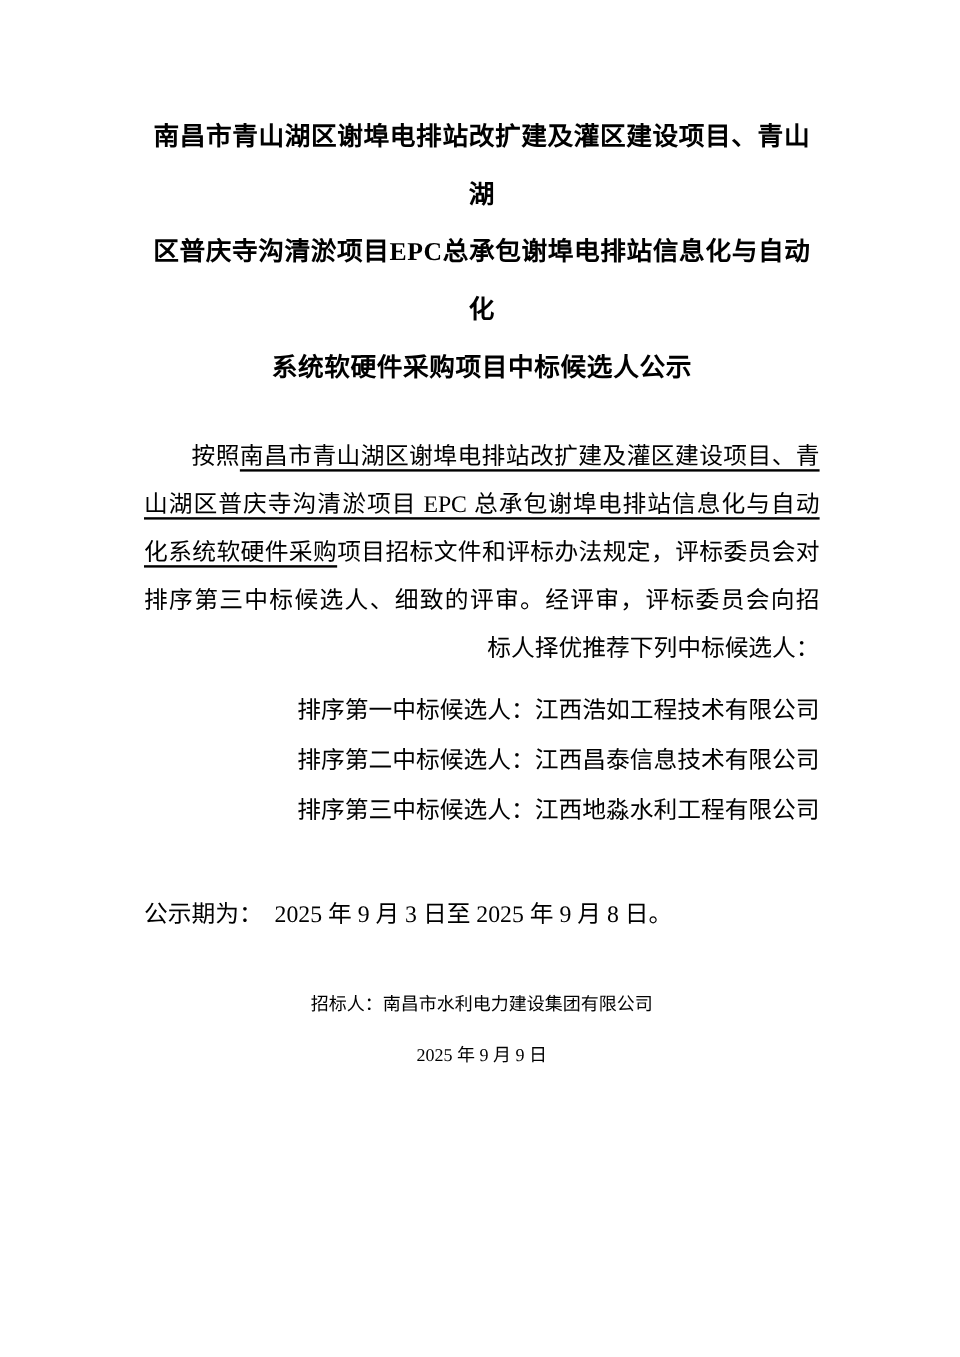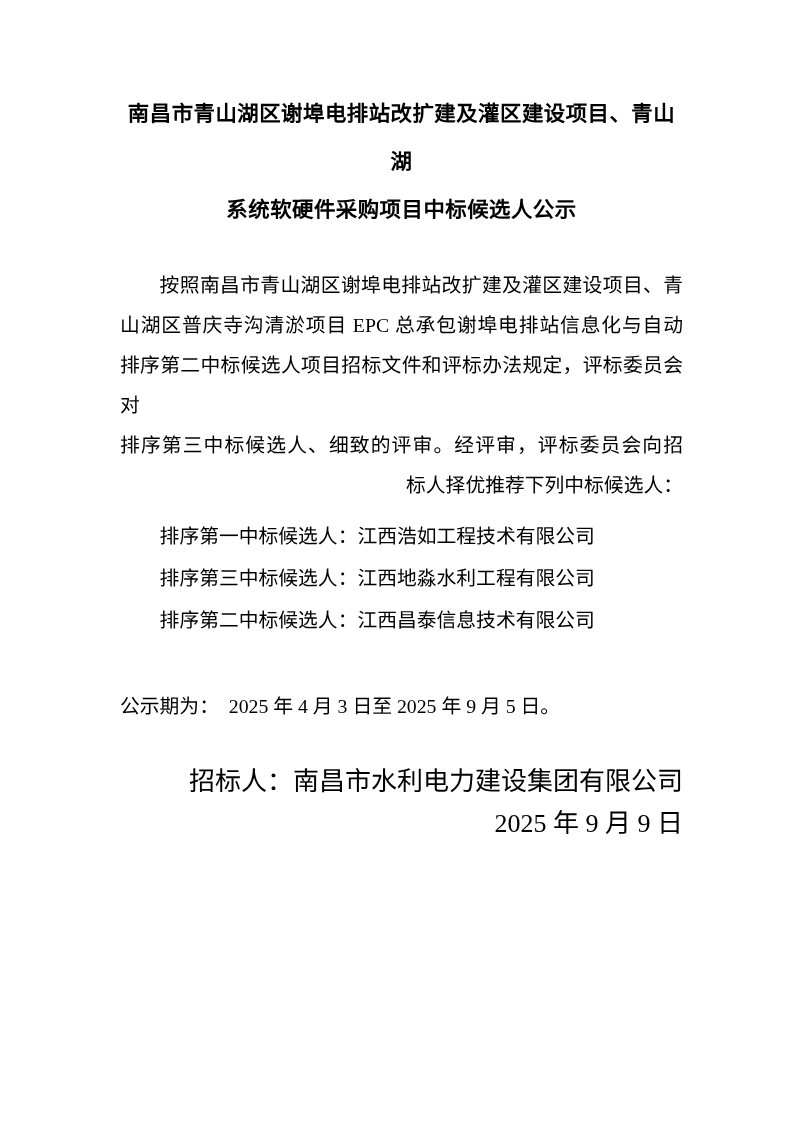--- a/index.html
+++ b/index.html
@@ -36,71 +36,74 @@
     text-align: right;
   }
   .line.justify {
     text-align: justify;
     text-align-last: justify;
   }
   .line.indent {
     text-indent: 2em;
   }
   .u {
+    text-decoration: underline;
     text-decoration-thickness: 1.5px;
     text-underline-offset: 4px;
     text-decoration-skip-ink: none;
   }
   .cands {
     margin-top: 10px;
     font-size: 19.8px;
     line-height: 42px;
+    text-align: right;
   }
   .cand {
     text-indent: 2em;
   }
   .period {
     margin-top: 45px;
     font-size: 19.8px;
     line-height: 40px;
   }
   .signature {
     margin-top: 36px;
-    font-size: 26px;
+    font-size: 15px;
     line-height: 40px;
-    text-align: right;
+    text-align: center;
   }
   .signature .date-line {
     margin-top: 2px;
   }
 </style>
 </head>
 <body>
 
 <div class="page">
 
   <div class="doc-title">
     <div class="title-line">南昌市青山湖区谢埠电排站改扩建及灌区建设项目、青山湖</div>
+    <div class="title-line">区普庆寺沟清淤项目EPC总承包谢埠电排站信息化与自动化</div>
     <div class="title-line">系统软硬件采购项目中标候选人公示</div>
   </div>
 
   <div class="para">
     <div class="line justify indent"><span>按照</span><span class="u">南昌市青山湖区谢埠电排站改扩建及灌区建设项目、青</span></div>
     <div class="line justify"><span class="u">山湖区普庆寺沟清淤项目 EPC 总承包谢埠电排站信息化与自动</span></div>
-    <div class="line justify"><span class="u">排序第二中标候选人</span><span>项目招标文件和评标办法规定，评标委员会对</span></div>
+    <div class="line justify"><span class="u">化系统软硬件采购</span><span>项目招标文件和评标办法规定，评标委员会对</span></div>
     <div class="line justify"><span>排序第三中标候选人、细致的评审。经评审，评标委员会向招</span></div>
     <div class="line"><span>标人择优推荐下列中标候选人：</span></div>
   </div>
 
   <div class="cands">
     <div class="cand"><span>排序第一中标候选人：</span><span>江西浩如工程技术有限公司</span></div>
+    <div class="cand"><span>排序第二中标候选人：</span><span>江西昌泰信息技术有限公司</span></div>
     <div class="cand"><span>排序第三中标候选人：</span><span>江西地淼水利工程有限公司</span></div>
-    <div class="cand"><span>排序第二中标候选人：</span><span>江西昌泰信息技术有限公司</span></div>
   </div>
 
-  <div class="period"><span>公示期为：</span><span>　2025 年 4 月 3 日至 2025 年 9 月 5 日。</span></div>
+  <div class="period"><span>公示期为：</span><span>　2025 年 9 月 3 日至 2025 年 9 月 8 日。</span></div>
 
   <div class="signature">
     <div class="tenderer-line"><span>招标人：</span><span>南昌市水利电力建设集团有限公司</span></div>
     <div class="date-line">2025 年 9 月 9 日</div>
   </div>
 
 </div>
 
 </body></html>

